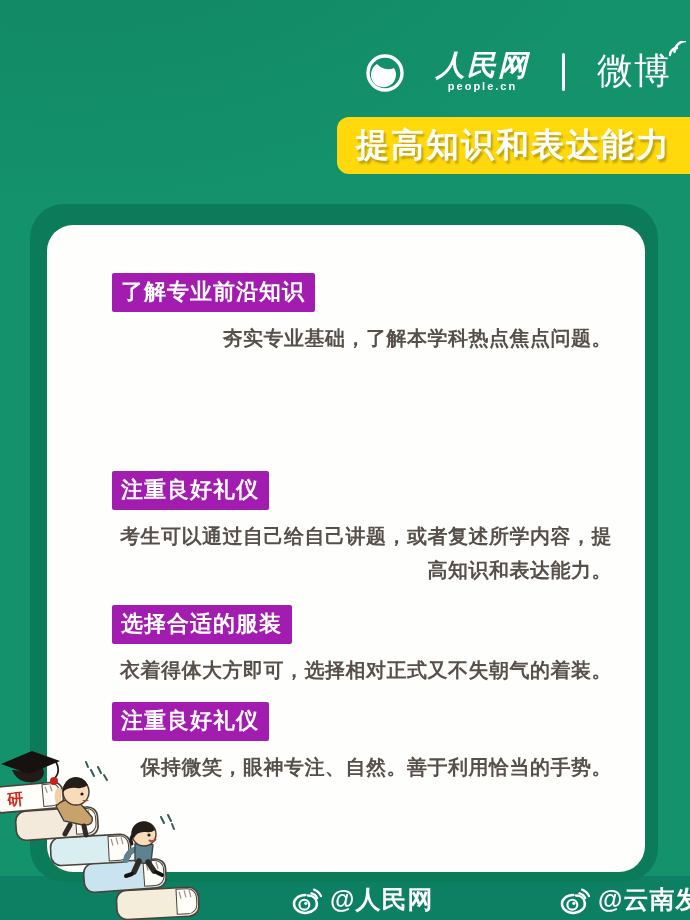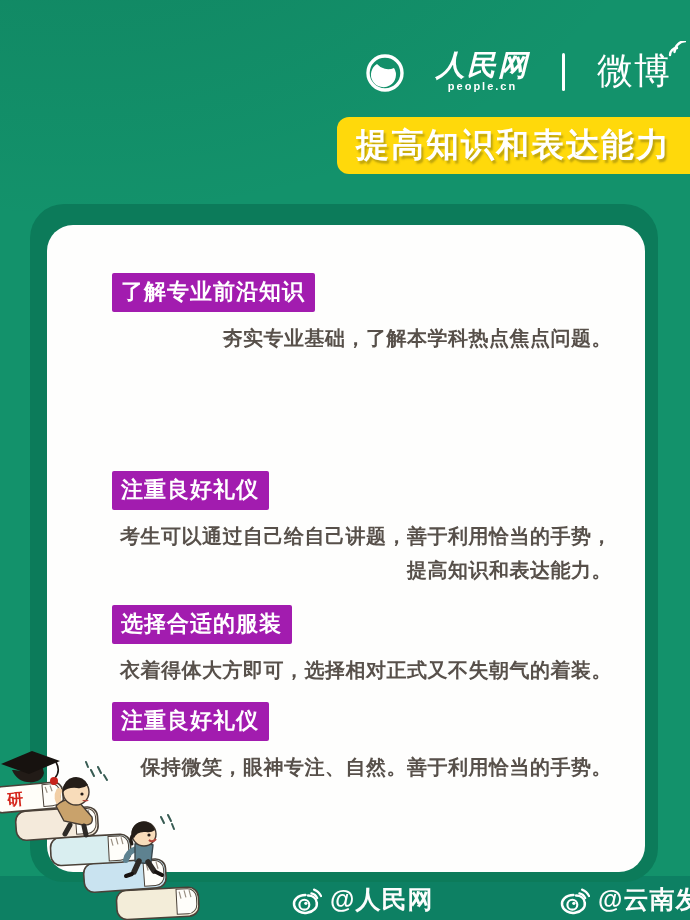--- a/index.html
+++ b/index.html
@@ -75,21 +75,21 @@
   <div class="footer-band"></div>
 
   <div class="card-frame">
     <div class="card">
       <div class="section sec-0">
         <div class="tip-title">了解专业前沿知识</div>
         <p class="tip-body">夯实专业基础，了解本学科热点焦点问题。</p>
       </div>
       <div class="section sec-2">
         <div class="tip-title">注重良好礼仪</div>
-        <p class="tip-body">考生可以通过自己给自己讲题，善于利用恰当的手势，提高知识和表达能力。</p>
+        <p class="tip-body">考生可以通过自己给自己讲题，或者复述所学内容，提高知识和表达能力。</p>
       </div>
       <div class="section sec-3">
         <div class="tip-title">选择合适的服装</div>
         <p class="tip-body">衣着得体大方即可，选择相对正式又不失朝气的着装。</p>
       </div>
       <div class="section sec-4">
         <div class="tip-title">注重良好礼仪</div>
         <p class="tip-body">保持微笑，眼神专注、自然。善于利用恰当的手势。</p>
       </div>
     </div>

